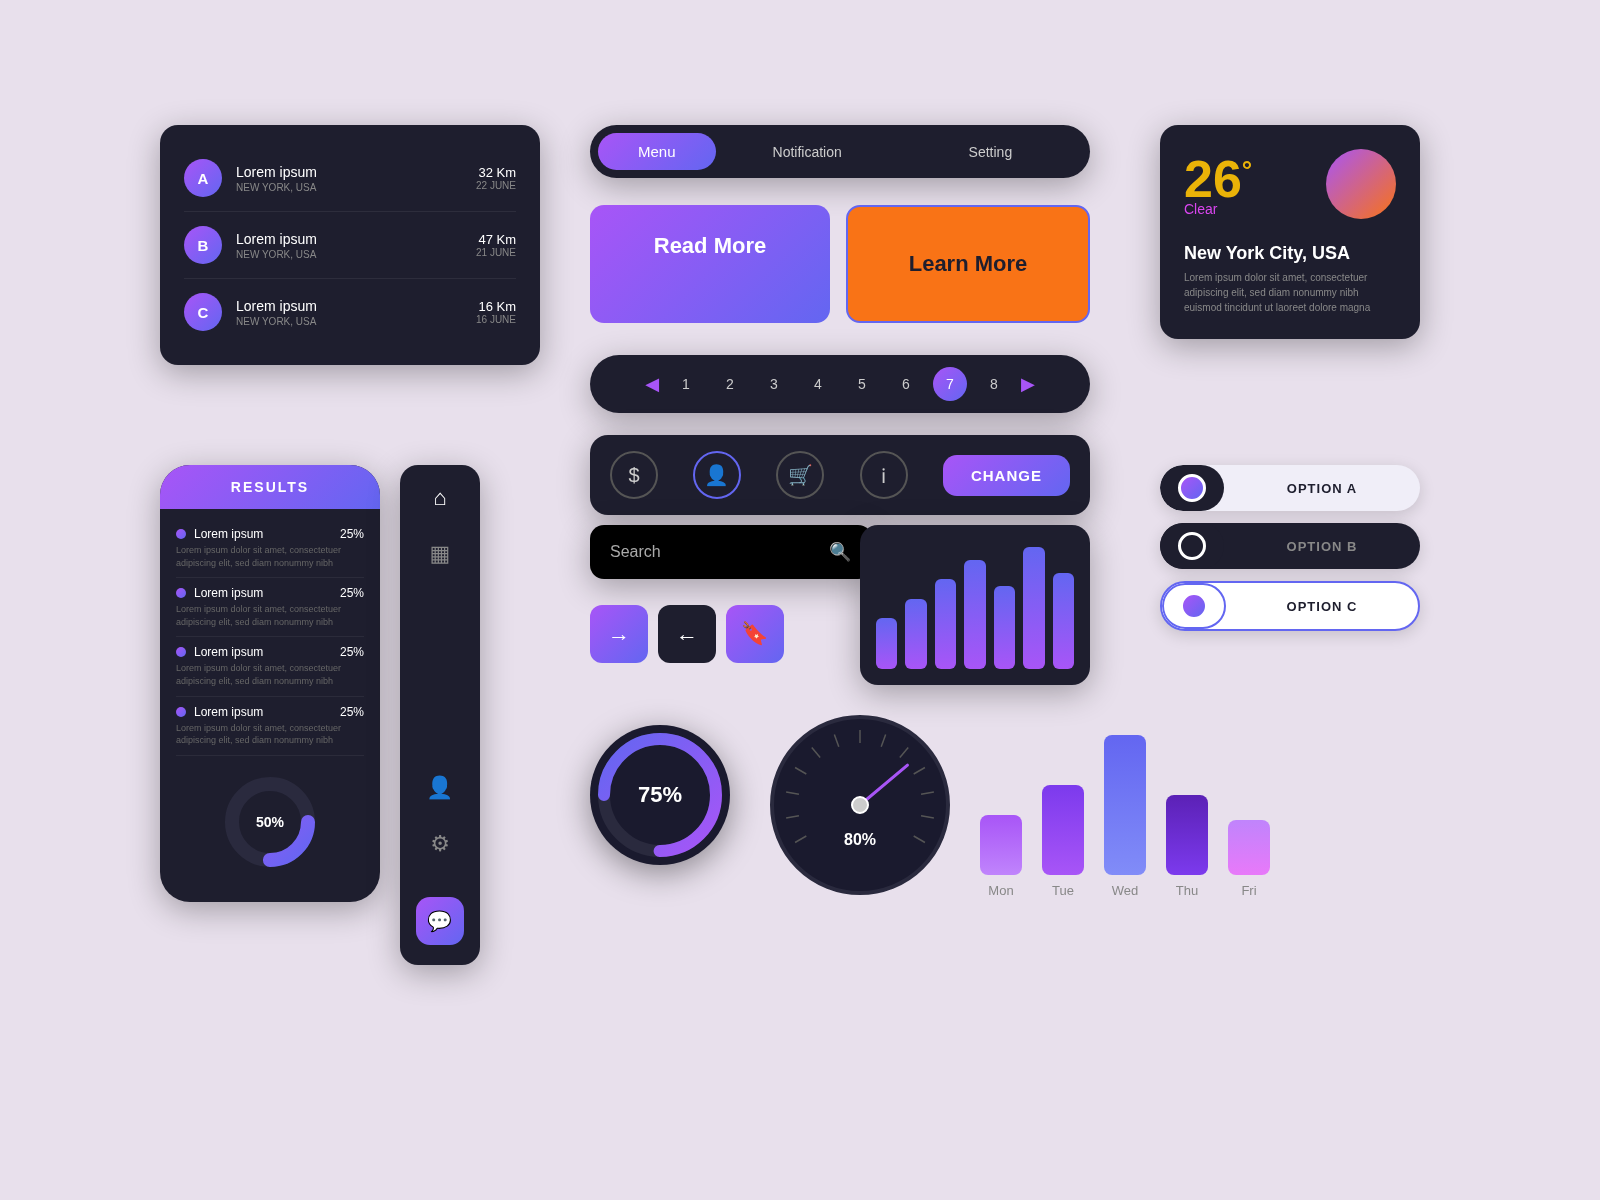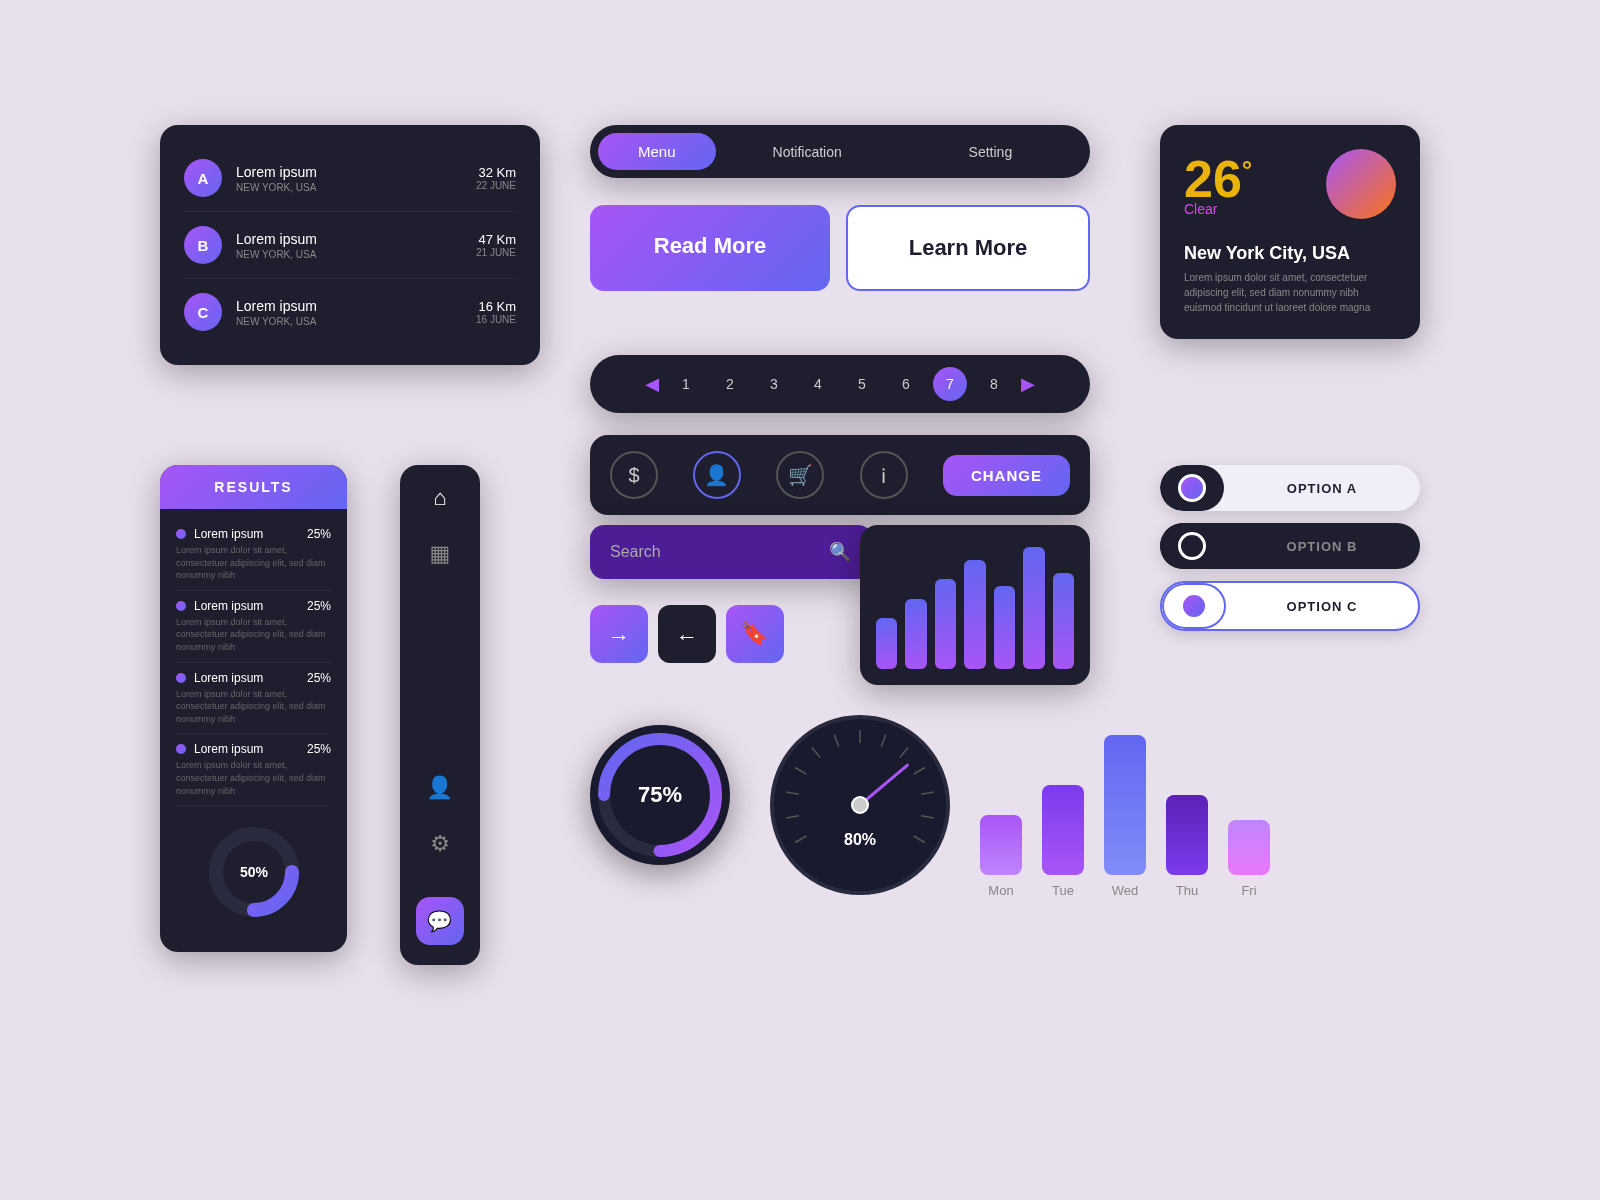--- a/index.html
+++ b/index.html
@@ -57,23 +57,23 @@
     .list-name { color: #fff; font-size: 14px; font-weight: 500; }
     .list-sub { color: #888; font-size: 10px; margin-top: 2px; }
     .list-distance { text-align: right; }
     .list-km { color: #fff; font-size: 13px; }
     .list-date { color: #888; font-size: 10px; }
 
     
     .results-card {
       position: absolute;
       top: 340px; left: 0;
-      width: 187px;
-      background: #1e1e2e;
-      border-radius: 18px;
+      width: 220px;
+      background: #1e1e2e;
+      border-radius: 30px;
       overflow: hidden;
       box-shadow: 0 8px 32px rgba(0,0,0,0.3);
       padding-bottom: 20px;
     }
     .results-header {
       background: linear-gradient(135deg, #a855f7, #6366f1);
       padding: 14px 0;
       text-align: center;
       color: white;
       font-size: 14px;
@@ -168,23 +168,23 @@
       border-radius: 14px;
       padding: 28px 20px;
       color: white;
       font-size: 22px;
       font-weight: 600;
       text-align: center;
       cursor: pointer;
     }
     .btn-learn-more {
       flex: 1;
-      background: #ffffff;
+      background: #f97316;
       border-radius: 14px;
-      padding: 28px 20px;
+      padding: 44px 20px;
       color: #1e1e2e;
       font-size: 22px;
       font-weight: 600;
       text-align: center;
       cursor: pointer;
       border: 2px solid #6366f1;
     }
 
     
     .pagination {
@@ -242,21 +242,21 @@
       font-weight: 700;
       letter-spacing: 1px;
       cursor: pointer;
     }
 
     
     .search-bar {
       position: absolute;
       top: 400px; left: 430px;
       width: 282px;
-      background: #4c1d95;
+      background: #000000;
       border-radius: 14px;
       padding: 16px 20px;
       display: flex; align-items: center; gap: 12px;
       box-shadow: 0 8px 32px rgba(0,0,0,0.3);
     }
     .search-text { color: #aaa; font-size: 16px; flex: 1; }
     .search-icon-wrap { color: #888; font-size: 18px; }
 
     
     .action-buttons {

